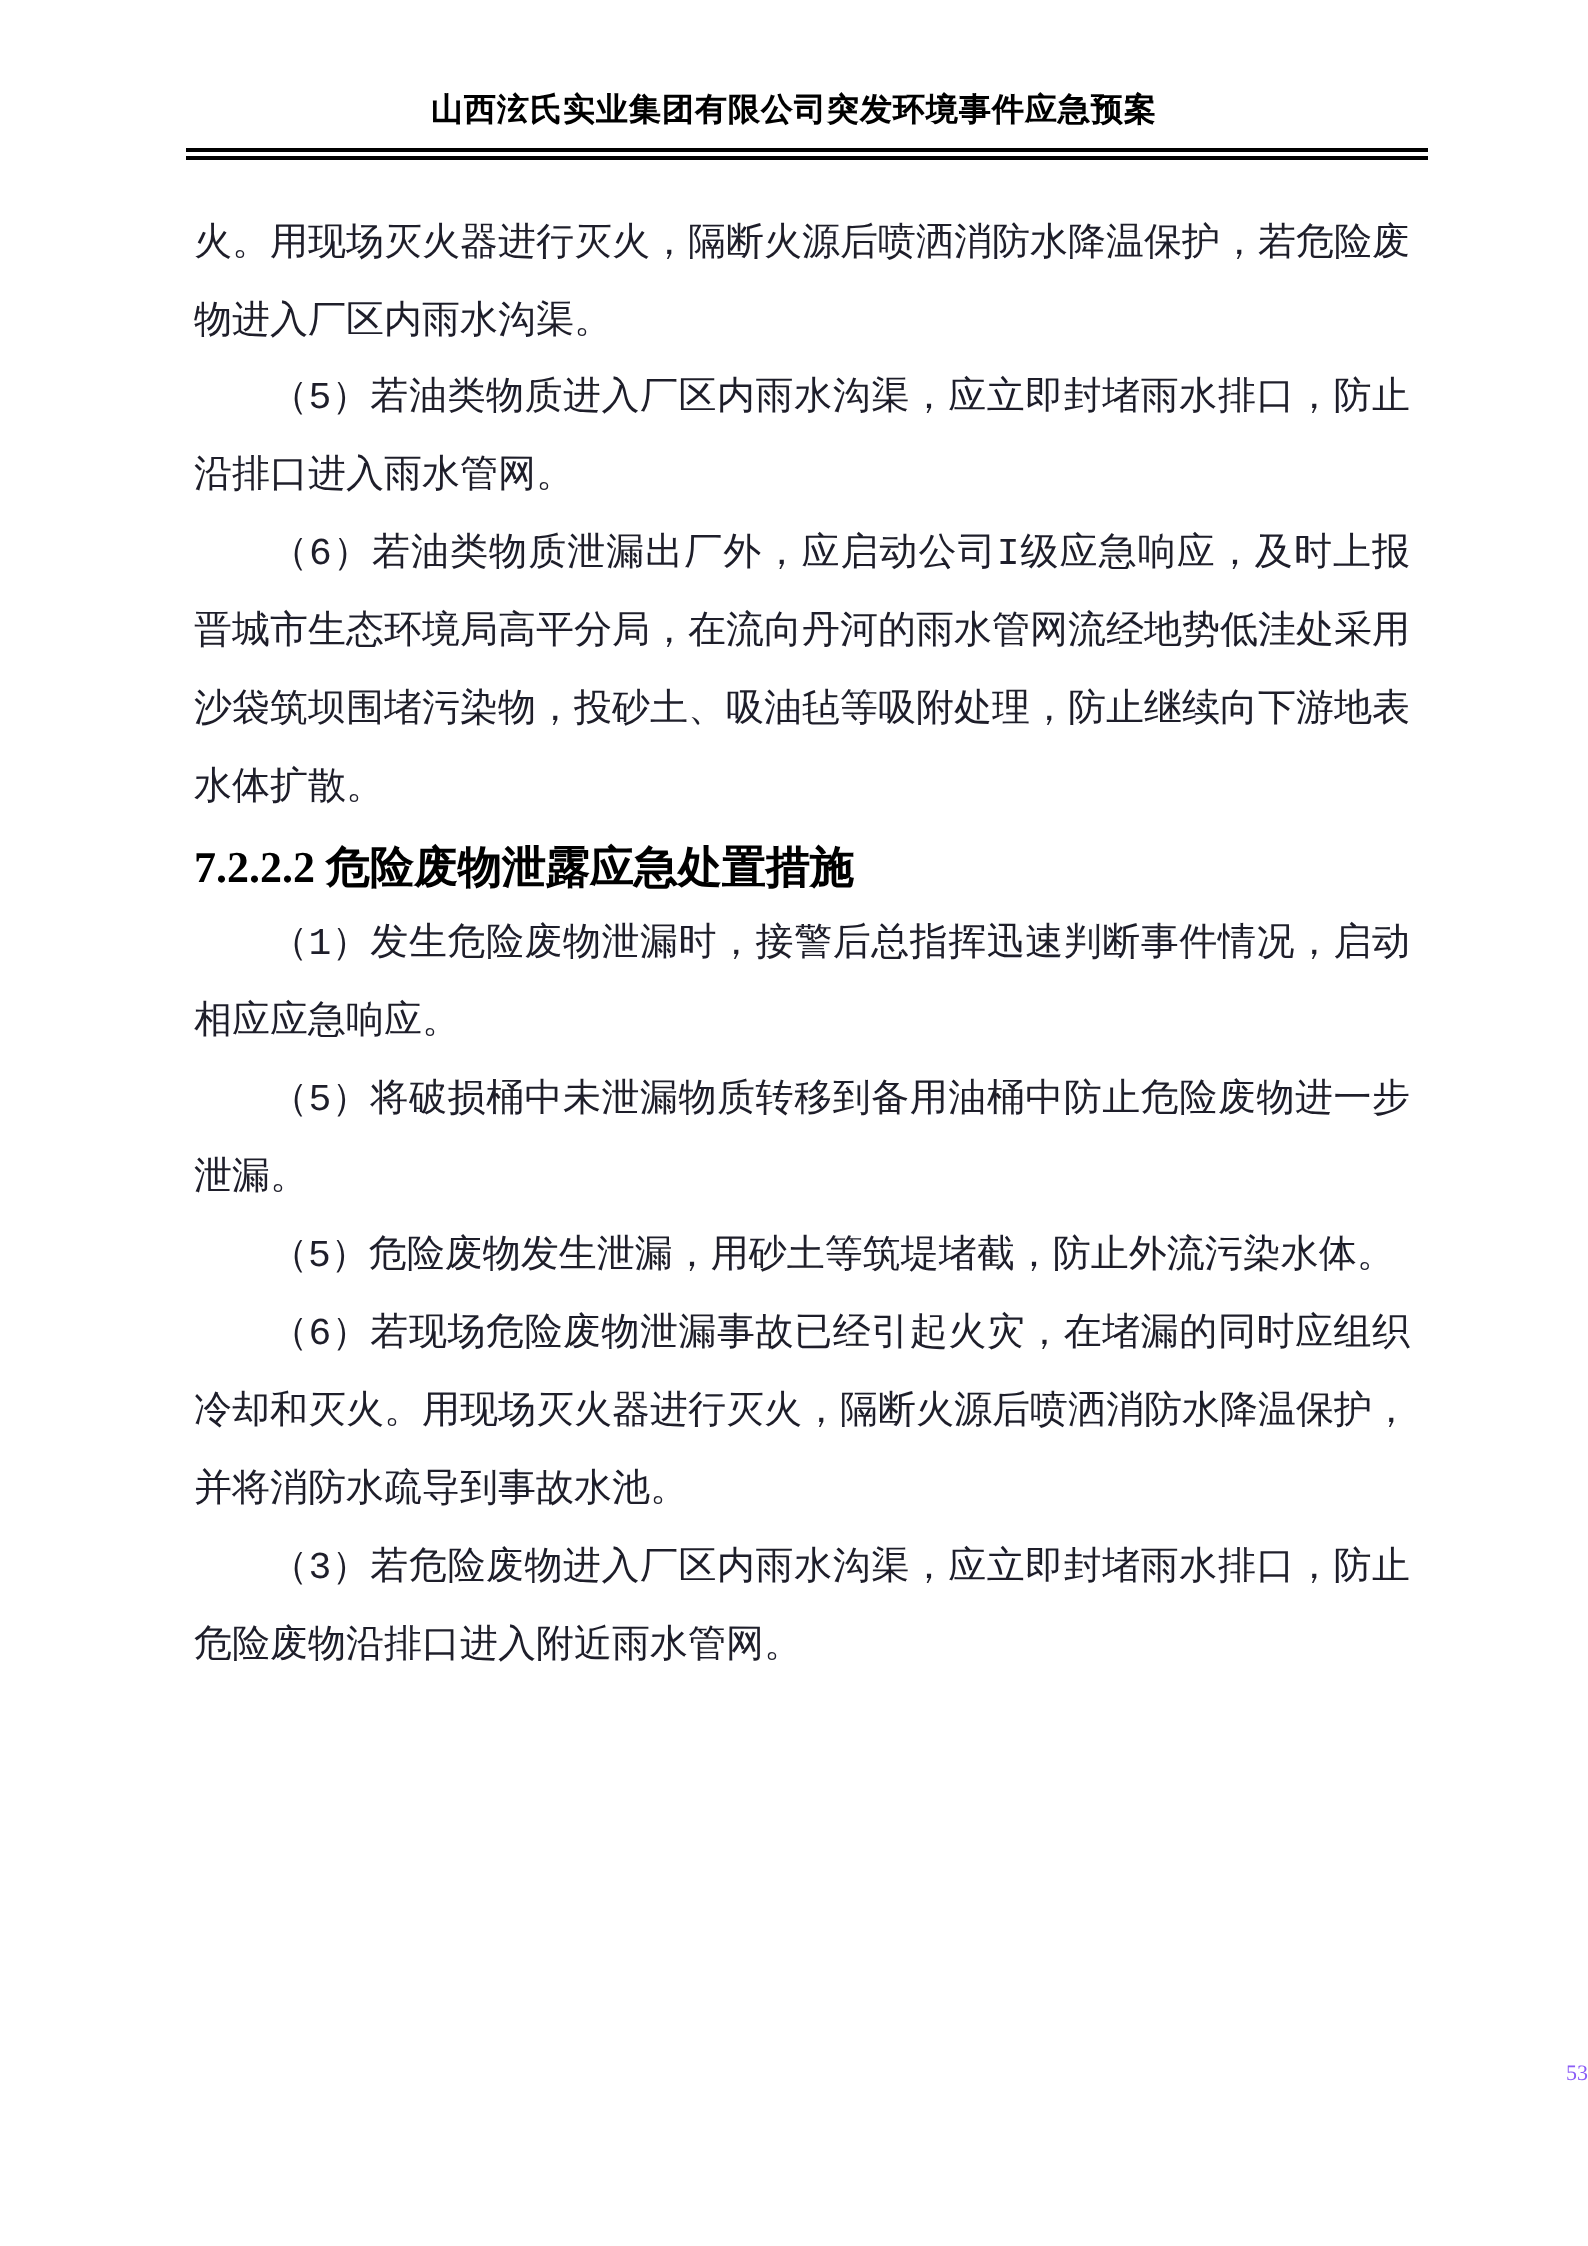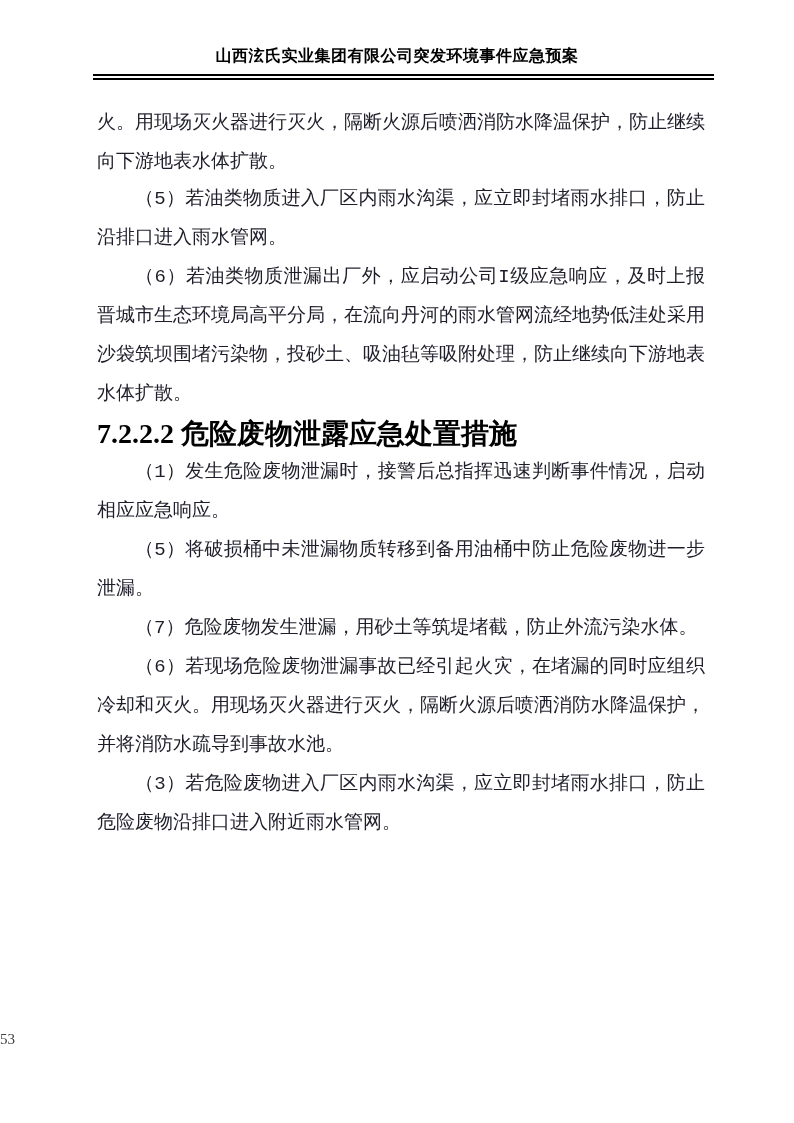--- a/index.html
+++ b/index.html
@@ -54,54 +54,54 @@
   .para-indent {
     text-indent: 2em;
     font-family: Liberation Mono, monospace;
   }
   .para-cont {
     text-indent: 0;
   }
   .section-heading {
     margin: 0;
     padding: 0;
-    font-size: 28px;
+    font-size: 22px;
     font-weight: bold;
     color: #000000;
     line-height: 39px;
     text-align: left;
     text-indent: 0;
   }
   .footer {
     position: absolute;
     top: 1031px;
     left: 0;
     width: 100%;
-    text-align: left;
-    font-size: 15px;
-    color: #404040;
+    text-align: right;
+    font-size: 11px;
+    color: #8b5cf6;
   }
 </style>
 </head>
 <body>
 
 <div class="page">
 
   <div class="header-title">山西泫氏实业集团有限公司突发环境事件应急预案</div>
 
   <div class="header-rule"></div>
 
   <div class="doc-body">
-    <p class="para-cont">火。用现场灭火器进行灭火，隔断火源后喷洒消防水降温保护，防止继续向下游地表水体扩散。</p>
+    <p class="para-cont">火。用现场灭火器进行灭火，隔断火源后喷洒消防水降温保护，若危险废物进入厂区内雨水沟渠。</p>
     <p class="para-indent">（5）若油类物质进入厂区内雨水沟渠，应立即封堵雨水排口，防止沿排口进入雨水管网。</p>
     <p class="para-indent">（6）若油类物质泄漏出厂外，应启动公司I级应急响应，及时上报晋城市生态环境局高平分局，在流向丹河的雨水管网流经地势低洼处采用沙袋筑坝围堵污染物，投砂土、吸油毡等吸附处理，防止继续向下游地表水体扩散。</p>
     <h3 class="section-heading">7.2.2.2 危险废物泄露应急处置措施</h3>
     <p class="para-indent">（1）发生危险废物泄漏时，接警后总指挥迅速判断事件情况，启动相应应急响应。</p>
     <p class="para-indent">（5）将破损桶中未泄漏物质转移到备用油桶中防止危险废物进一步泄漏。</p>
-    <p class="para-indent">（7）危险废物发生泄漏，用砂土等筑堤堵截，防止外流污染水体。</p>
+    <p class="para-indent">（5）危险废物发生泄漏，用砂土等筑堤堵截，防止外流污染水体。</p>
     <p class="para-indent">（6）若现场危险废物泄漏事故已经引起火灾，在堵漏的同时应组织冷却和灭火。用现场灭火器进行灭火，隔断火源后喷洒消防水降温保护，并将消防水疏导到事故水池。</p>
     <p class="para-indent">（3）若危险废物进入厂区内雨水沟渠，应立即封堵雨水排口，防止危险废物沿排口进入附近雨水管网。</p>
   </div>
 
   <div class="footer">
     <span>53</span>
   </div>
 
 </div>
 

